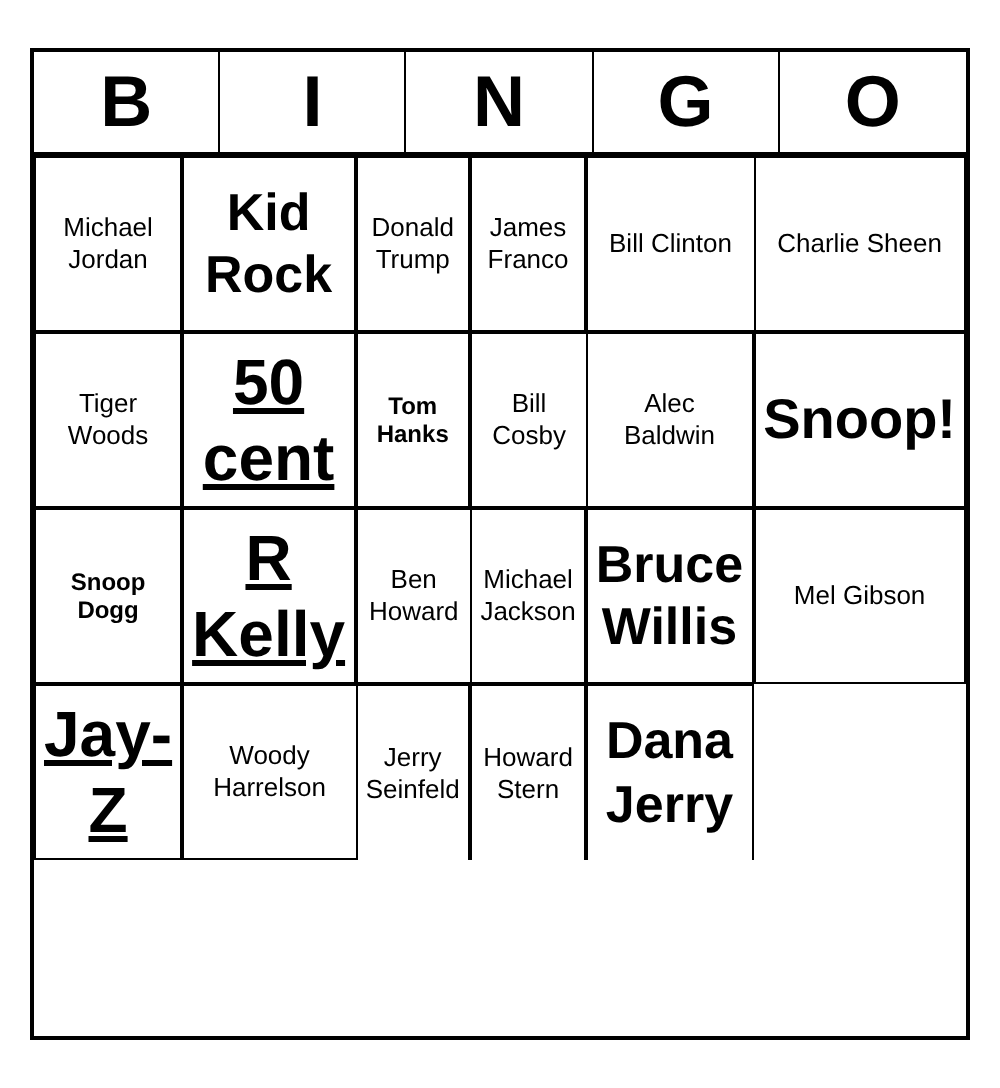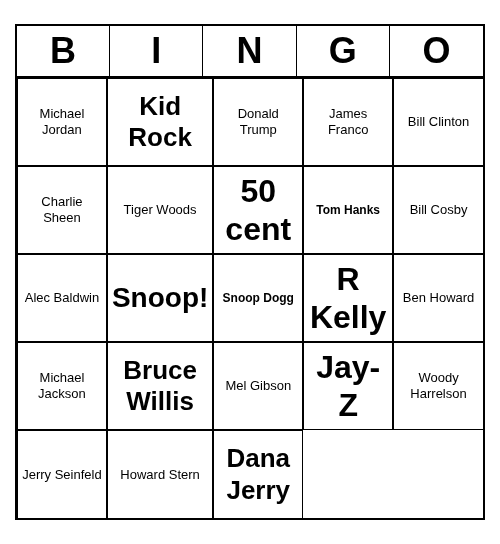--- a/index.html
+++ b/index.html
@@ -26,21 +26,21 @@
       font-size: 36px;
       font-weight: bold;
       padding: 4px 0;
       border-right: 1px solid #000;
     }
     .bingo-header-cell:last-child {
       border-right: none;
     }
     .bingo-grid {
       display: grid;
-      grid-template-columns: repeat(5, 1fr);
+      grid-template-columns: repeat(6, 1fr);
       grid-template-rows: repeat(5, 1fr);
     }
     .bingo-cell {
       border: 1px solid #000;
       text-align: center;
       display: flex;
       align-items: center;
       justify-content: center;
       height: 88px;
       padding: 4px;
@@ -56,20 +56,21 @@
       font-size: 13px;
       font-weight: normal;
     }
     .cell-text.large {
       font-size: 26px;
       font-weight: bold;
     }
     .cell-text.xlarge {
       font-size: 32px;
       font-weight: bold;
+      text-decoration: underline;
     }
     .cell-text.free {
       font-size: 28px;
       font-weight: bold;
     }
     .cell-text.medium {
       font-size: 12px;
       font-weight: bold;
     }
   </style>

